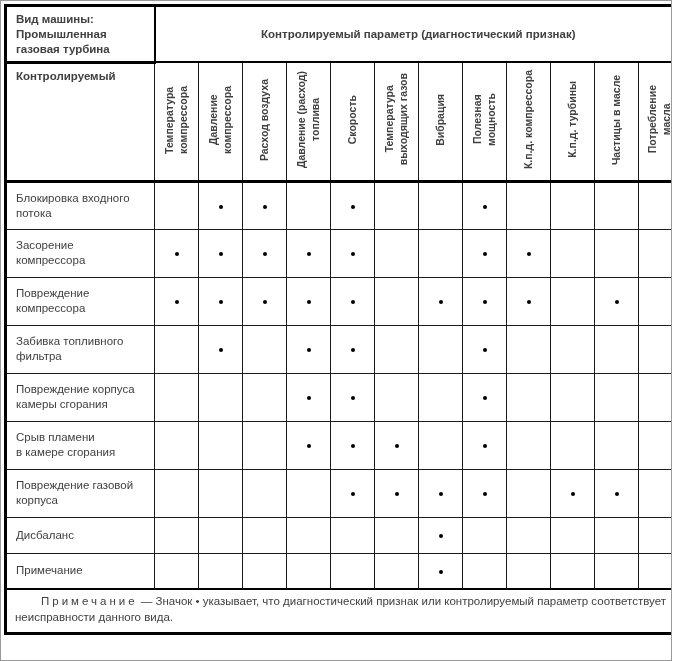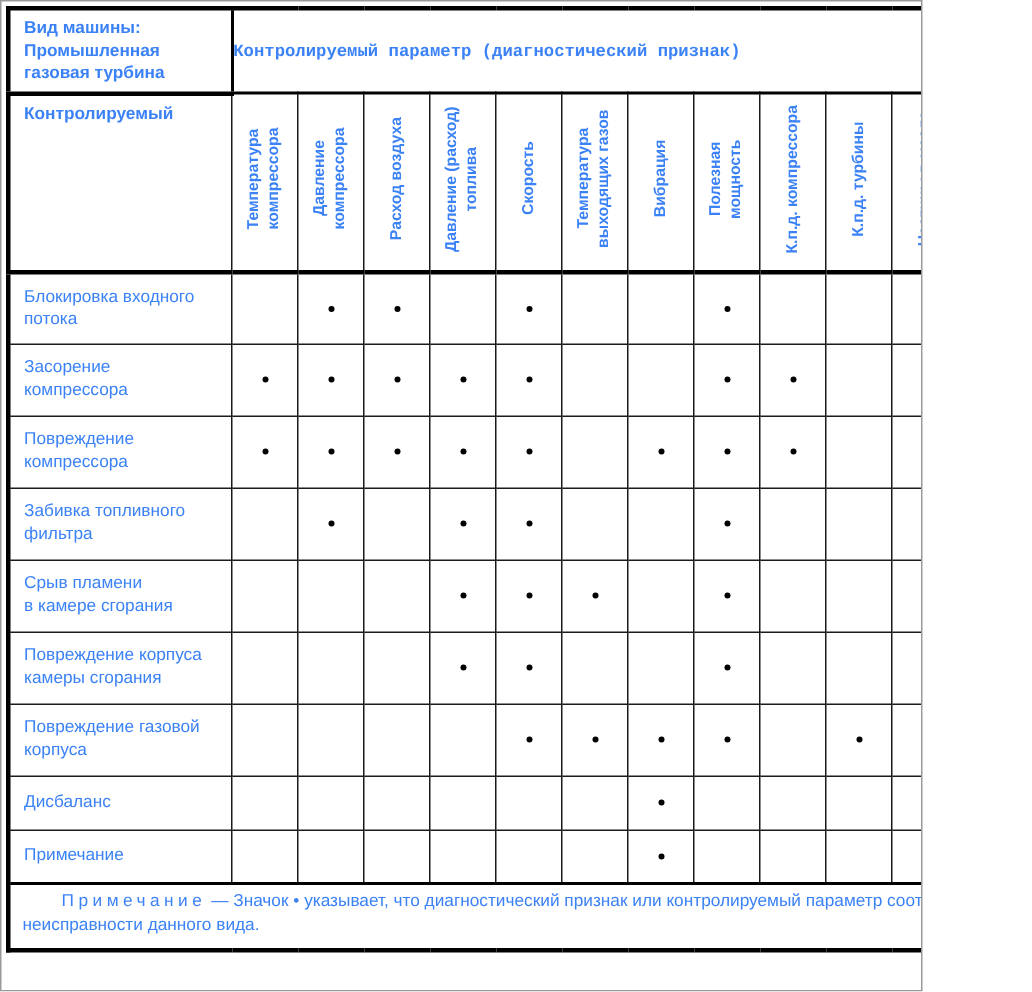--- a/index.html
+++ b/index.html
@@ -1,23 +1,23 @@
 <!DOCTYPE html>
 <html><head>
 <meta charset="utf-8">
 <style>
   * { margin:0; padding:0; box-sizing:border-box; }
   html,body { background:#ffffff; }
   .page {
     position:relative;
-    width:615px; height:661px;
+    width:672px; height:661px;
     background:#ffffff;
     border:1px solid #9a9a9a;
     font-family:"Liberation Sans", sans-serif;
-    color:#3b82f6;
+    color:#404040;
     overflow:hidden;
   }
   table.matrix {
     position:absolute; left:3px; top:3px;
     width:679px;
     border-collapse:collapse;
     table-layout:fixed;
     border:3px solid #000000;
   }
   col.c-fault { width:149px; }
@@ -29,21 +29,21 @@
     border-bottom:3px solid #000;
     font-weight:bold; font-size:11.5px; line-height:1.3;
     padding:5px 6px 4px 9px;
     white-space:pre-line;
     vertical-align:top; text-align:left;
     height:50px;
   }
   td.group-header {
     border-bottom:2px solid #000;
     font-weight:bold; font-size:11.5px;
-    vertical-align:middle;font-family:Liberation Mono, monospace;
+    text-align:center; vertical-align:middle;
   }
   td.fault-header {
     border-bottom:3px solid #000;
     font-weight:bold; font-size:11.5px;
     padding:6px 6px 0 9px;
     vertical-align:top; text-align:left;
   }
   td.vcell {
     border-bottom:3px solid #000;
     height:119px;
@@ -188,44 +188,44 @@
           <td class="mark"><span class="dot"></span></td>
           <td class="mark"></td>
           <td class="mark"></td>
           <td class="mark"><span class="dot"></span></td>
           <td class="mark"></td>
           <td class="mark"></td>
           <td class="mark"></td>
           <td class="mark"></td>
         </tr>
         <tr class="tall">
+          <td class="fault">Повреждение корпуса
+камеры сгорания</td>
+          <td class="mark"></td>
+          <td class="mark"></td>
+          <td class="mark"></td>
+          <td class="mark"><span class="dot"></span></td>
+          <td class="mark"><span class="dot"></span></td>
+          <td class="mark"></td>
+          <td class="mark"></td>
+          <td class="mark"><span class="dot"></span></td>
+          <td class="mark"></td>
+          <td class="mark"></td>
+          <td class="mark"></td>
+          <td class="mark"></td>
+        </tr>
+        <tr class="tall">
           <td class="fault">Срыв пламени
 в камере сгорания</td>
           <td class="mark"></td>
           <td class="mark"></td>
           <td class="mark"></td>
           <td class="mark"><span class="dot"></span></td>
           <td class="mark"><span class="dot"></span></td>
           <td class="mark"><span class="dot"></span></td>
-          <td class="mark"></td>
-          <td class="mark"><span class="dot"></span></td>
-          <td class="mark"></td>
-          <td class="mark"></td>
-          <td class="mark"></td>
-          <td class="mark"></td>
-        </tr>
-        <tr class="tall">
-          <td class="fault">Повреждение корпуса
-камеры сгорания</td>
-          <td class="mark"></td>
-          <td class="mark"></td>
-          <td class="mark"></td>
-          <td class="mark"><span class="dot"></span></td>
-          <td class="mark"><span class="dot"></span></td>
-          <td class="mark"></td>
           <td class="mark"></td>
           <td class="mark"><span class="dot"></span></td>
           <td class="mark"></td>
           <td class="mark"></td>
           <td class="mark"></td>
           <td class="mark"></td>
         </tr>
         <tr class="tall">
           <td class="fault">Повреждение газовой
 корпуса</td>

